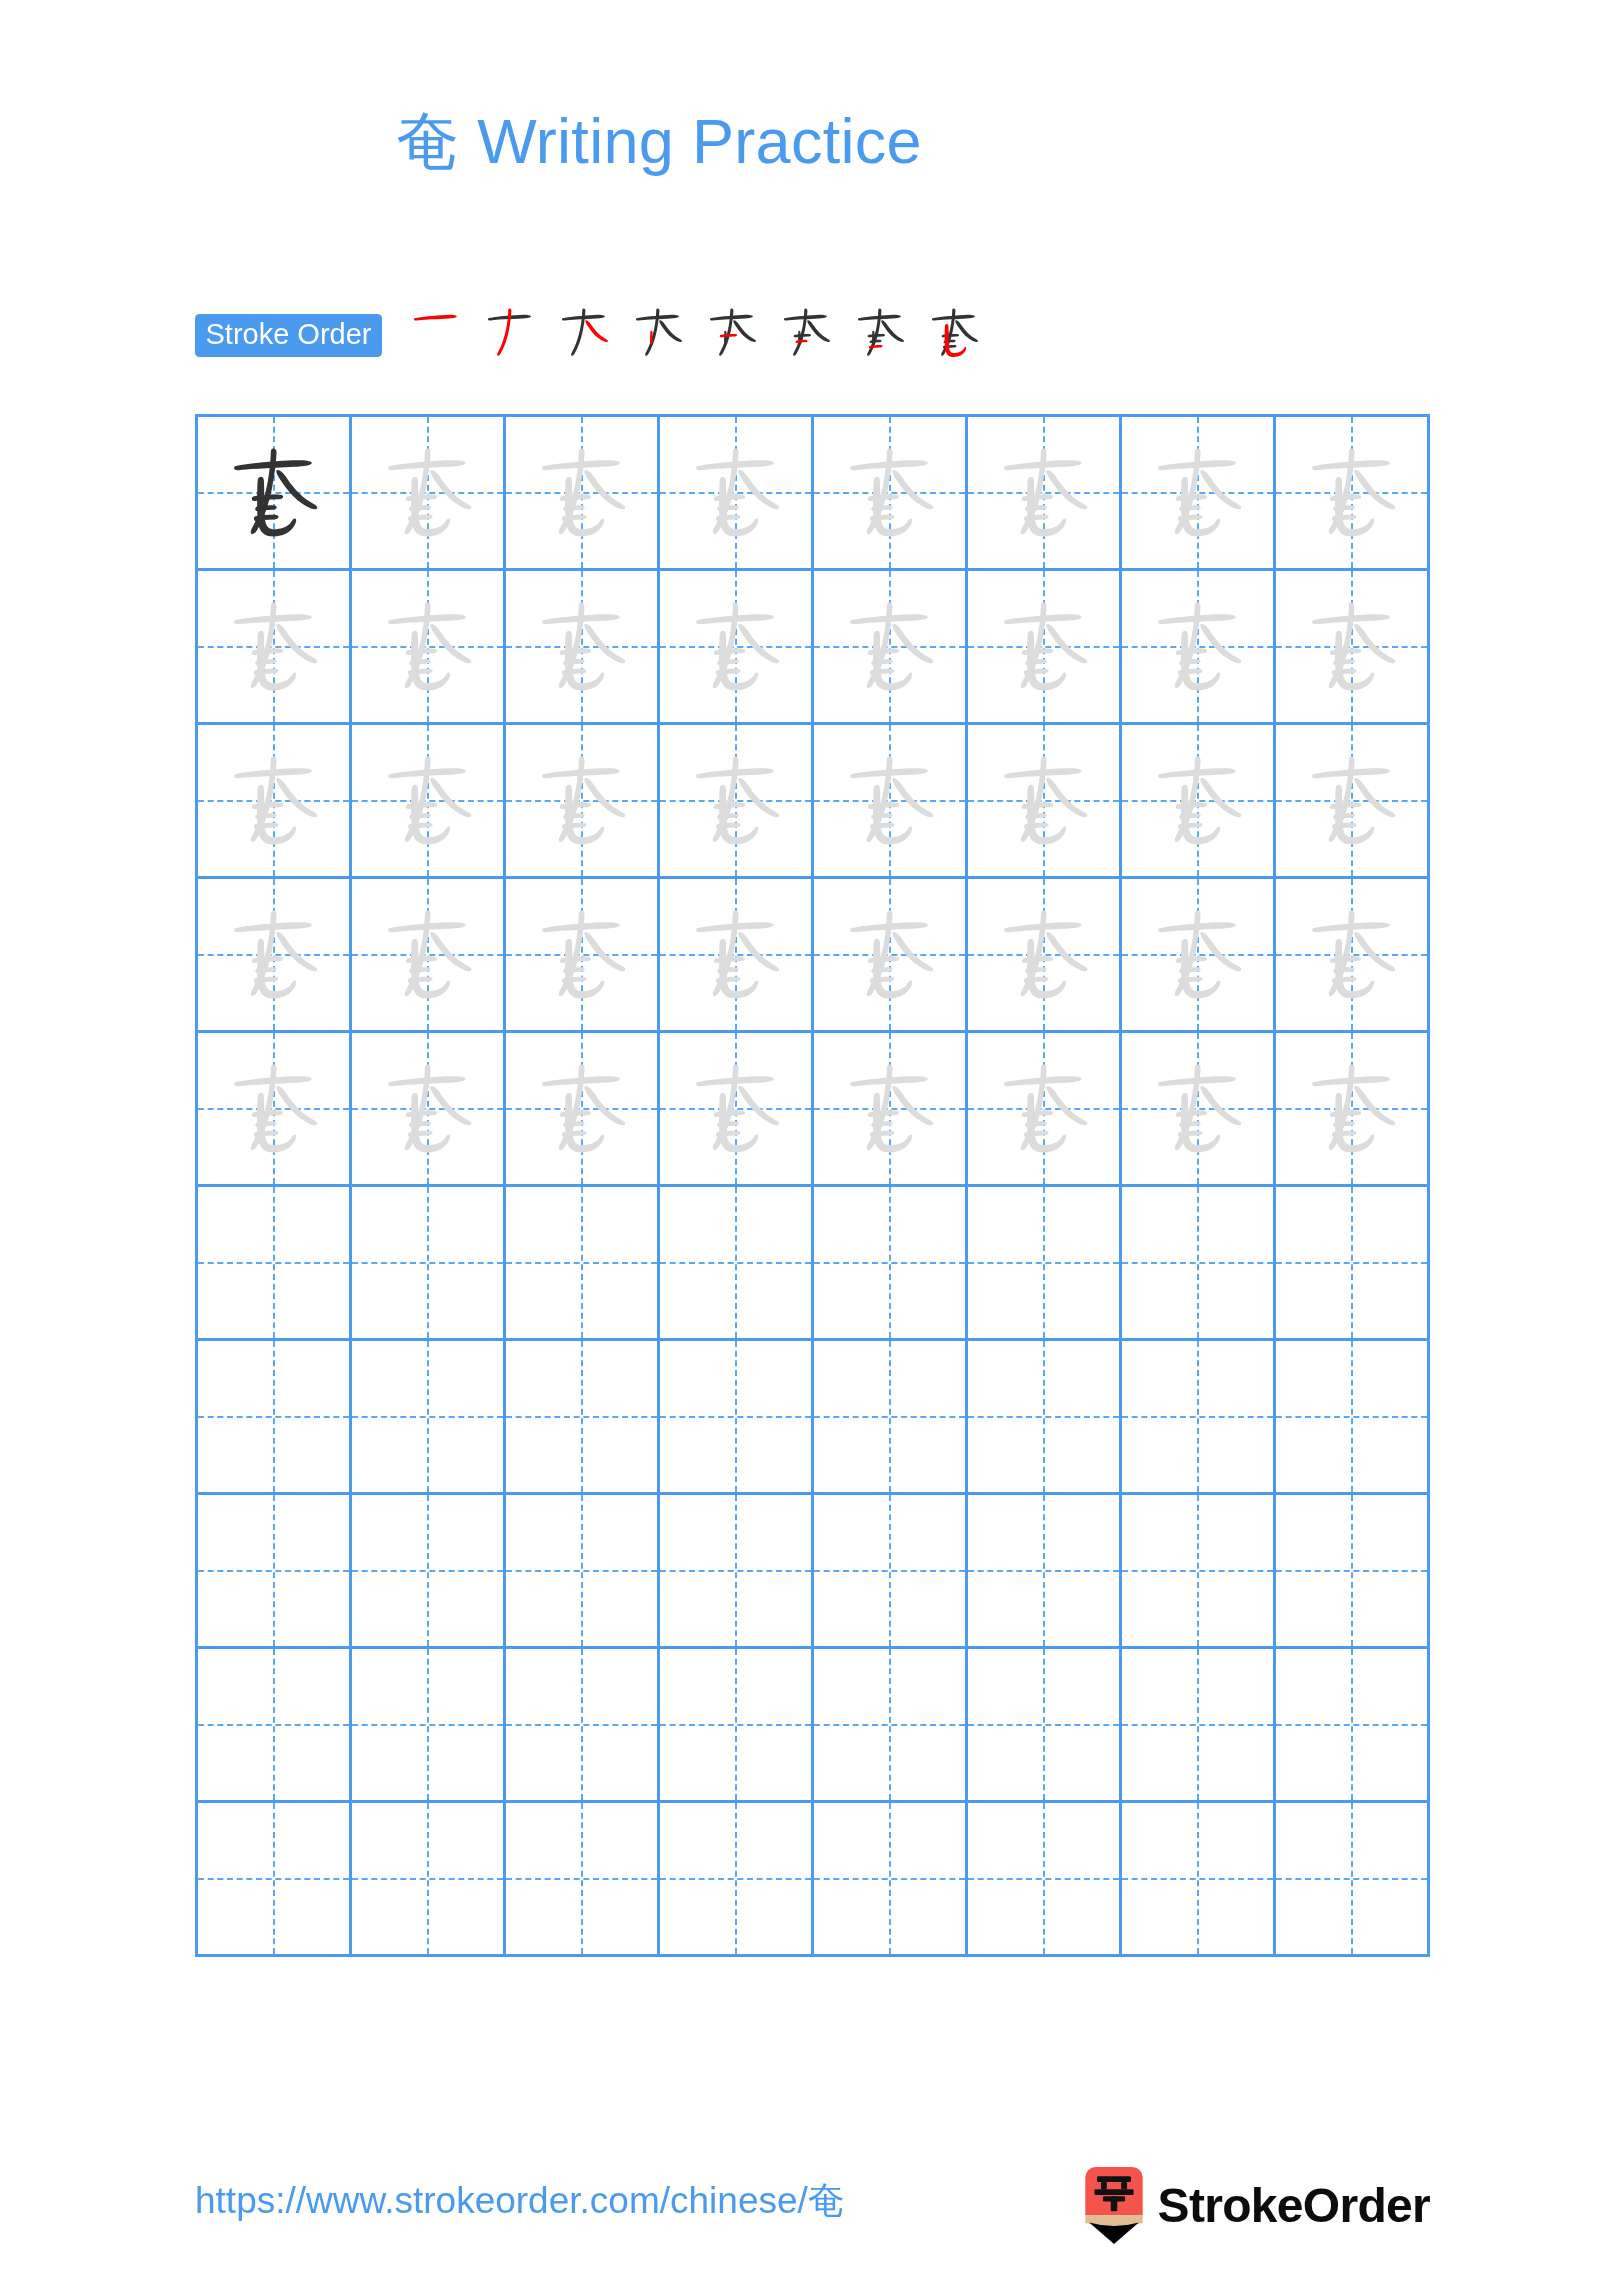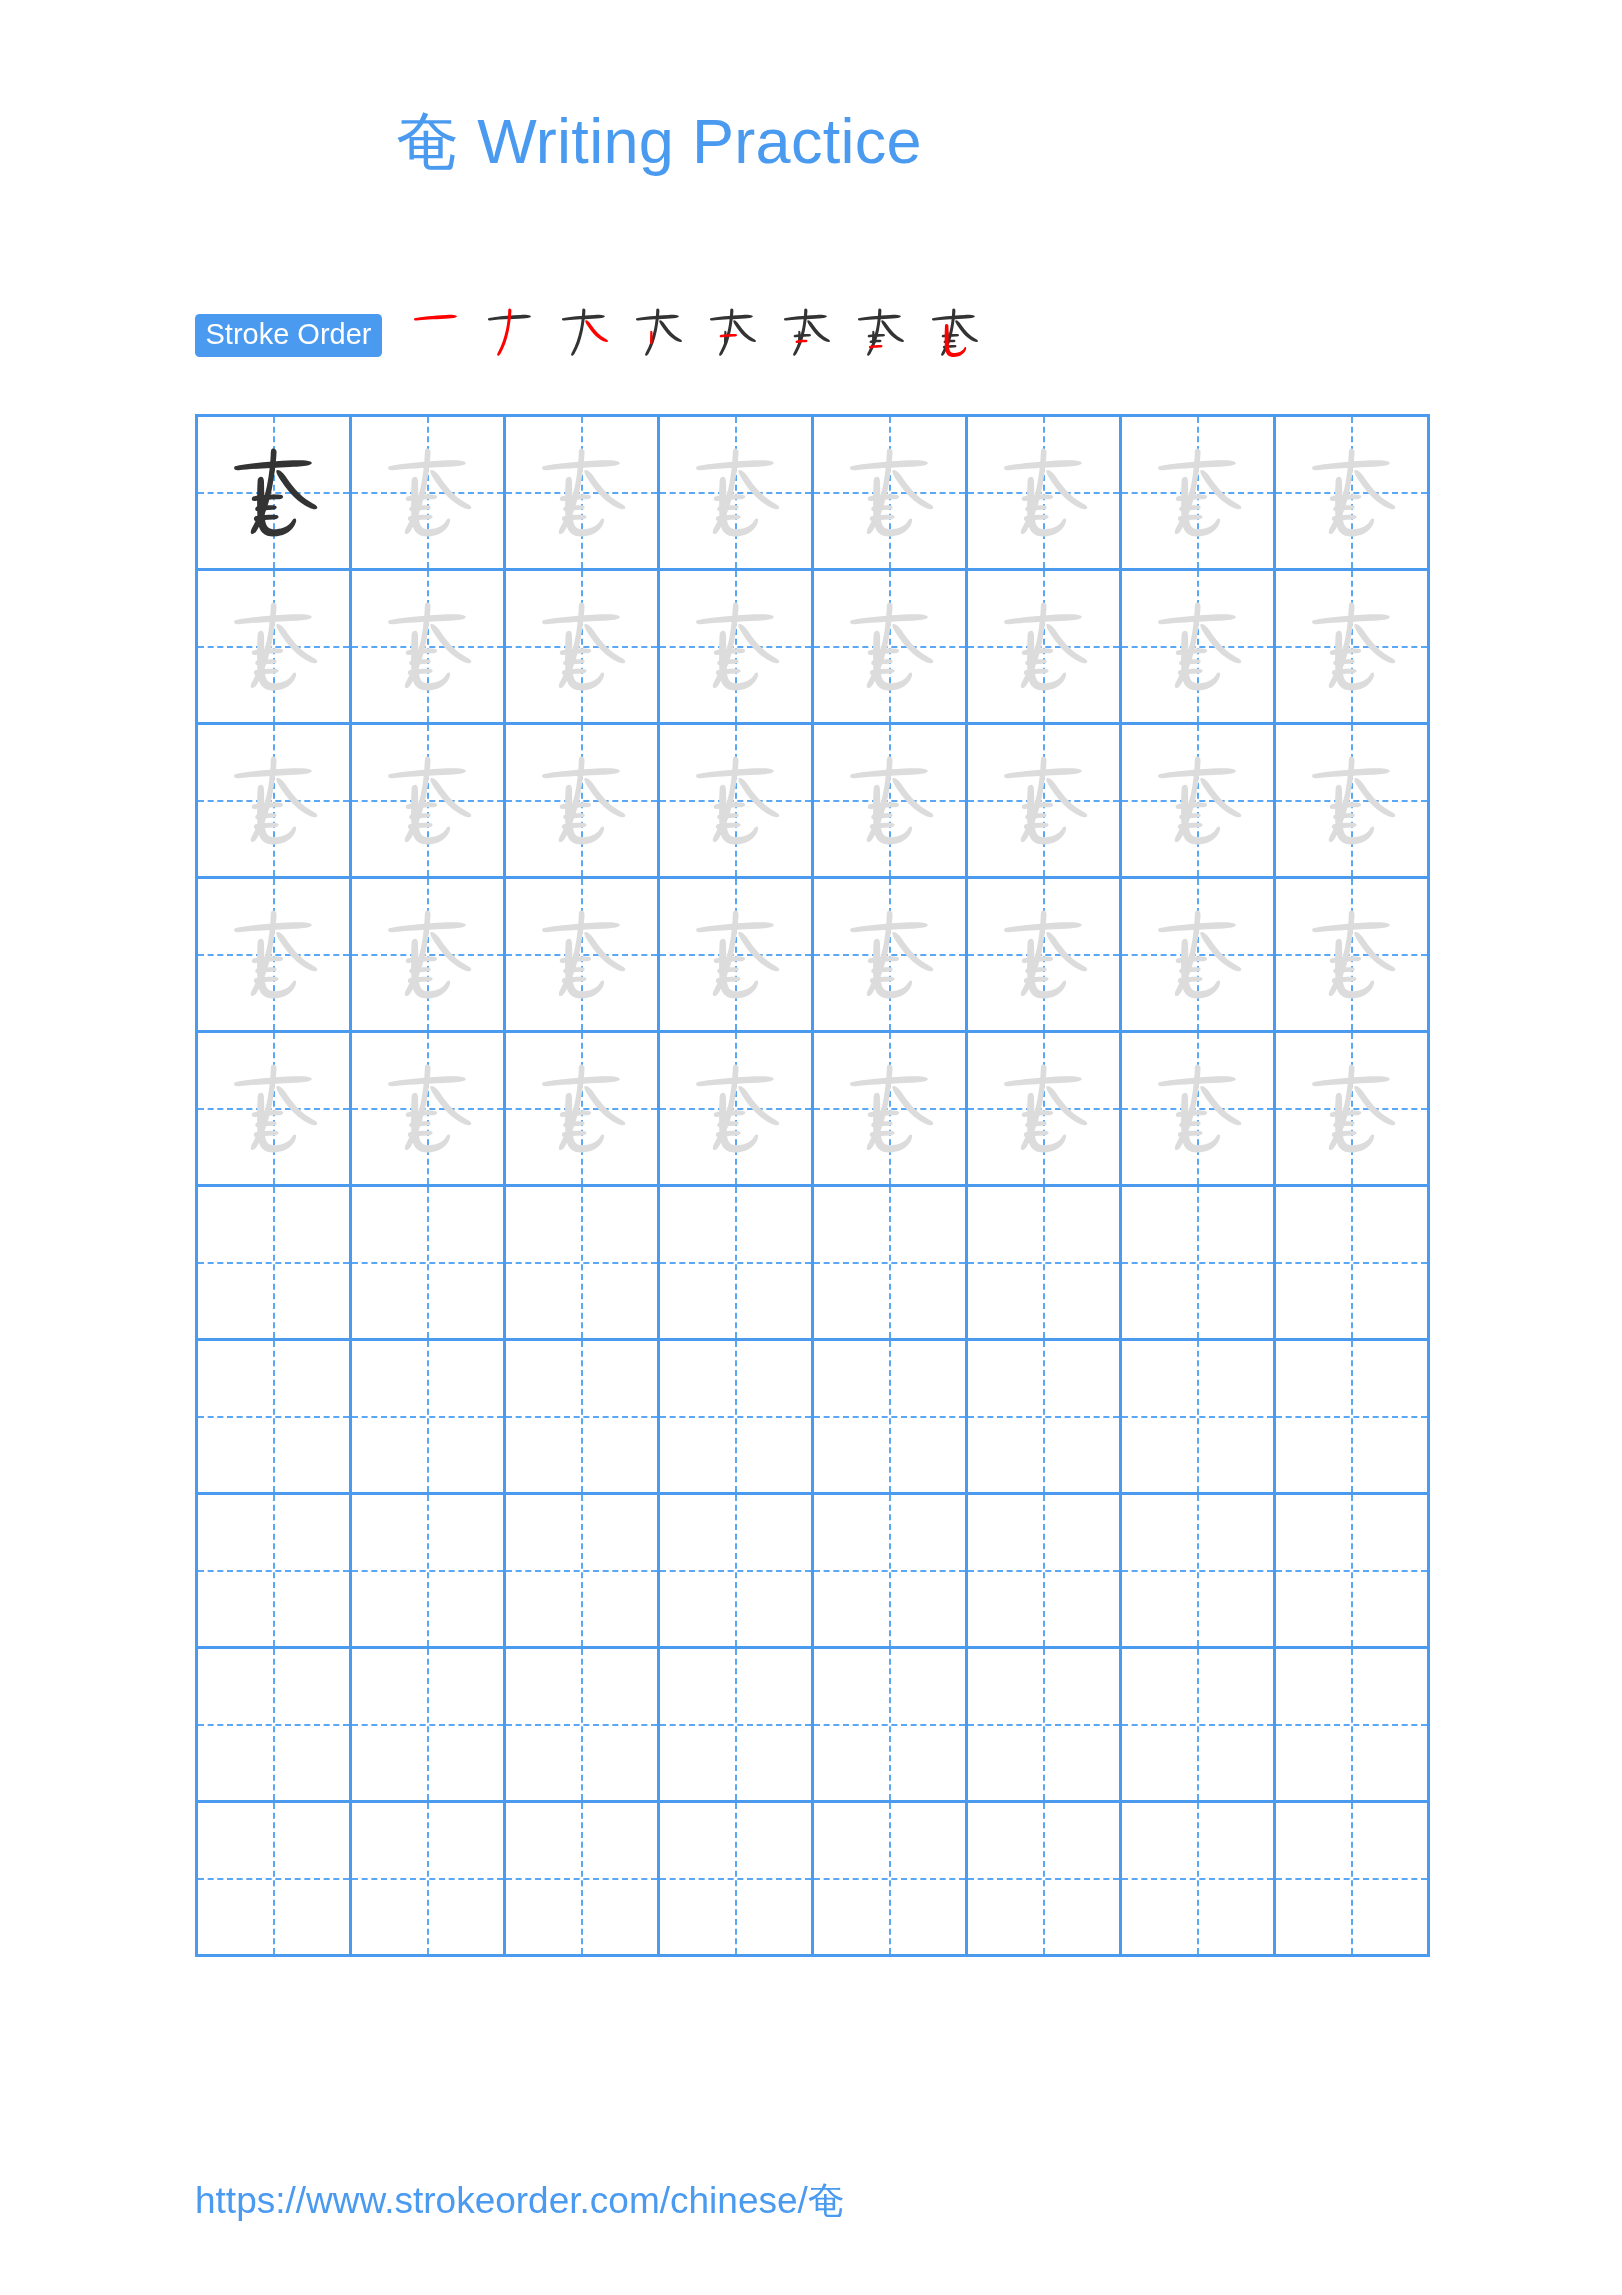--- a/index.html
+++ b/index.html
@@ -870,14 +870,30 @@
       <div class="grid-cell"></div>
       <div class="grid-cell"></div>
       <div class="grid-cell"></div>
       <div class="grid-cell"></div>
     </div>
   </div>
 
 <div class="footer">
   <a class="footer-url" href="#">https://www.strokeorder.com/chinese/奄</a>
 
+  <div class="footer-brand">
+    <svg class="brand-icon" viewBox="0 0 88 118">
+      <path d="M0,16 A16,16 0 0,1 16,0 L72,0 A16,16 0 0,1 88,16 L88,74 L0,74 Z" fill="#f4544c"></path>
+      <path d="M0,74 L88,74 L88,86 Q44,97 0,86 Z" fill="#e0bd93"></path>
+      <path d="M6,85 Q44,96 82,85 L44,118 Z" fill="#000000"></path>
+      <g fill="#111111">
+        <rect x="18" y="14" width="52" height="9" rx="2"></rect>
+        <rect x="24" y="23" width="9" height="11" rx="2"></rect>
+        <rect x="55" y="23" width="9" height="11" rx="2"></rect>
+        <rect x="14" y="34" width="60" height="9" rx="2"></rect>
+        <rect x="27" y="45" width="34" height="8" rx="2"></rect>
+        <rect x="39" y="45" width="10" height="23" rx="2"></rect>
+      </g>
+    </svg>
+    <div class="brand-name">StrokeOrder</div>
+  </div>
 </div>
 
 
 </body></html>

